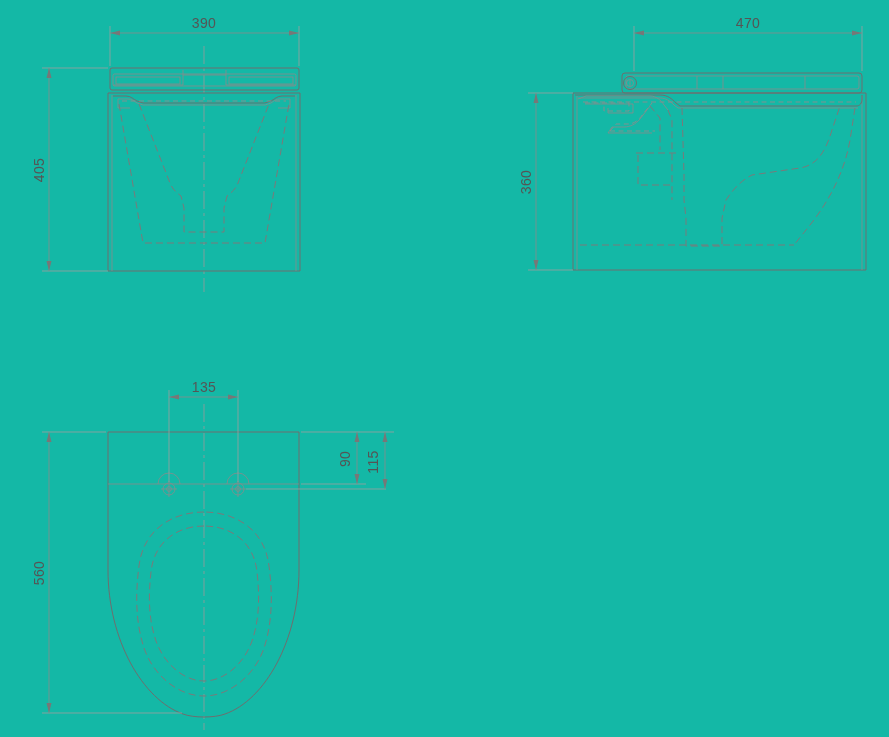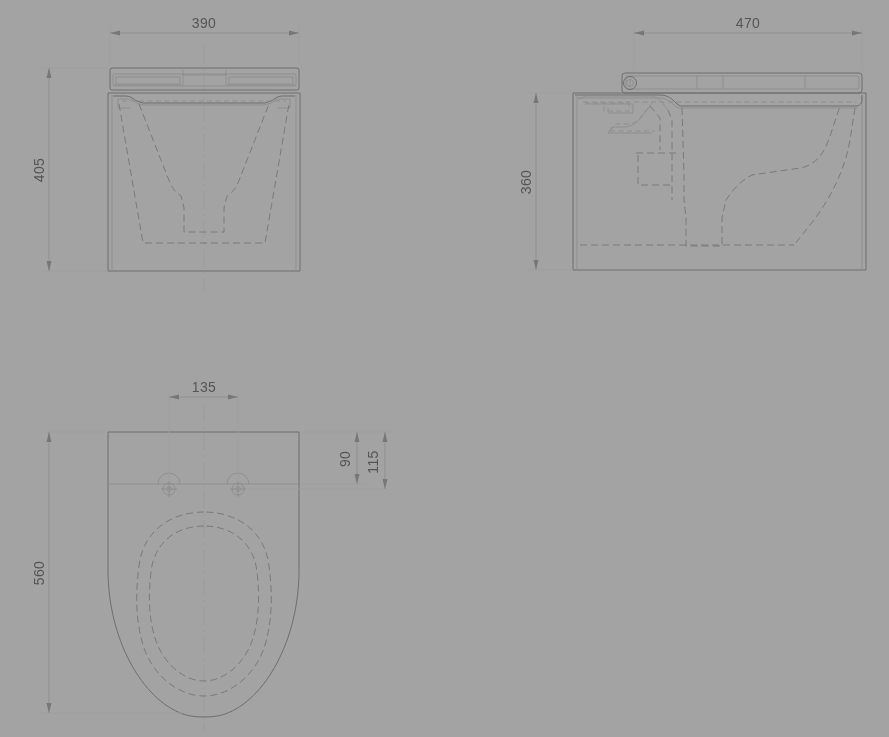--- a/index.html
+++ b/index.html
@@ -10,21 +10,21 @@
   body {
     width: 889px;
     height: 737px;
     overflow: hidden;
     font-family: "Liberation Sans", sans-serif;
   }
   #drawing-root {
     position: relative;
     width: 889px;
     height: 737px;
-    background: #a3a3a3;
+    background: #14b8a6;
   }
   svg.cad {
     position: absolute;
     left: 0;
     top: 0;
     width: 889px;
     height: 737px;
     display: block;
   }
   

